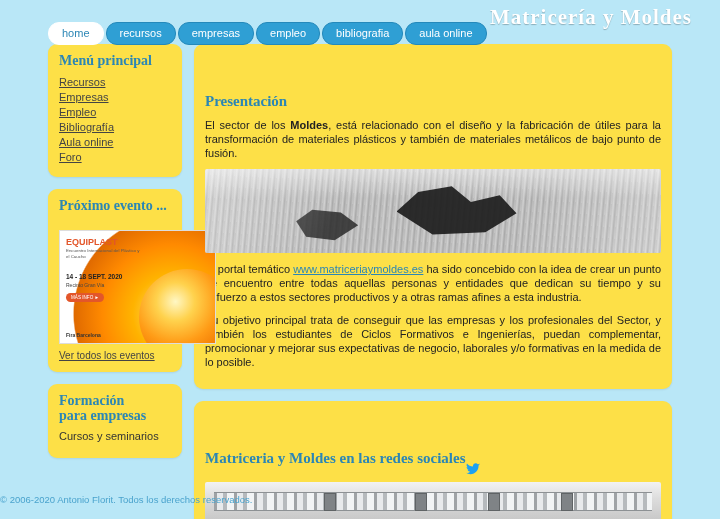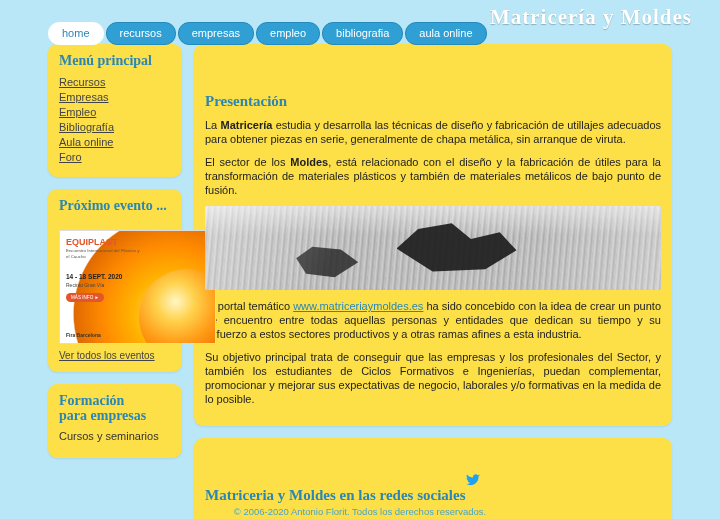--- a/index.html
+++ b/index.html
@@ -240,21 +240,21 @@
     opacity: 0.85;
   }
   .hero-img .shine {
     position: absolute;
     left: 0; top: 0; width: 100%; height: 100%;
     background: linear-gradient(110deg, rgba(255,255,255,0.35) 0%, rgba(255,255,255,0) 30%, rgba(255,255,255,0) 70%, rgba(255,255,255,0.25) 100%);
   }
   
   .social-head {
     display: flex;
-    align-items: center;
+    align-items: flex-end;
     margin-bottom: 7px;
   }
   .social-head h2 { margin: 0; }
   .tw-bird {
     width: 14px;
     height: 12px;
     flex: 0 0 14px;
   }
   .strip-img {
     width: 100%;
@@ -301,24 +301,24 @@
     text-decoration: underline;
     cursor: pointer;
     word-break: break-all;
   }
   
   .footer {
     position: absolute;
     left: 0;
     bottom: 0;
     width: 100%;
-    text-align: center;
+    text-align: left;
     font-size: 9.5px;
     color: #4aa3cd;
-    padding-bottom: 2px;
+    padding-bottom: 14px;
   }
 </style>
 </head>
 <body>
 
 <div class="header">
   <div class="site-title">Matricería y Moldes</div>
 </div>
 
 <div class="nav">
@@ -375,23 +375,20 @@
     </div>
 
   </div>
 
   <div class="content">
 
     <div class="panel">
       <div class="panel-inner">
         <h2>Presentación</h2>
 
-        <p class="para">
-          <span>La </span><b>Matricería</b><span> estudia y desarrolla las técnicas de diseño y fabricación de utillajes adecuados para obtener piezas en serie, generalmente de chapa metálica, sin arranque de viruta.</span>
-        </p>
 
         <p class="para">
           <span>El sector de los </span><b>Moldes</b><span>, está relacionado con el diseño y la fabricación de útiles para la transformación de materiales plásticos y también de materiales metálicos de bajo punto de fusión.</span>
         </p>
 
         <div class="hero-img">
           <div class="blob1"></div>
           <div class="blob2"></div>
           <div class="shine"></div>
         </div>

